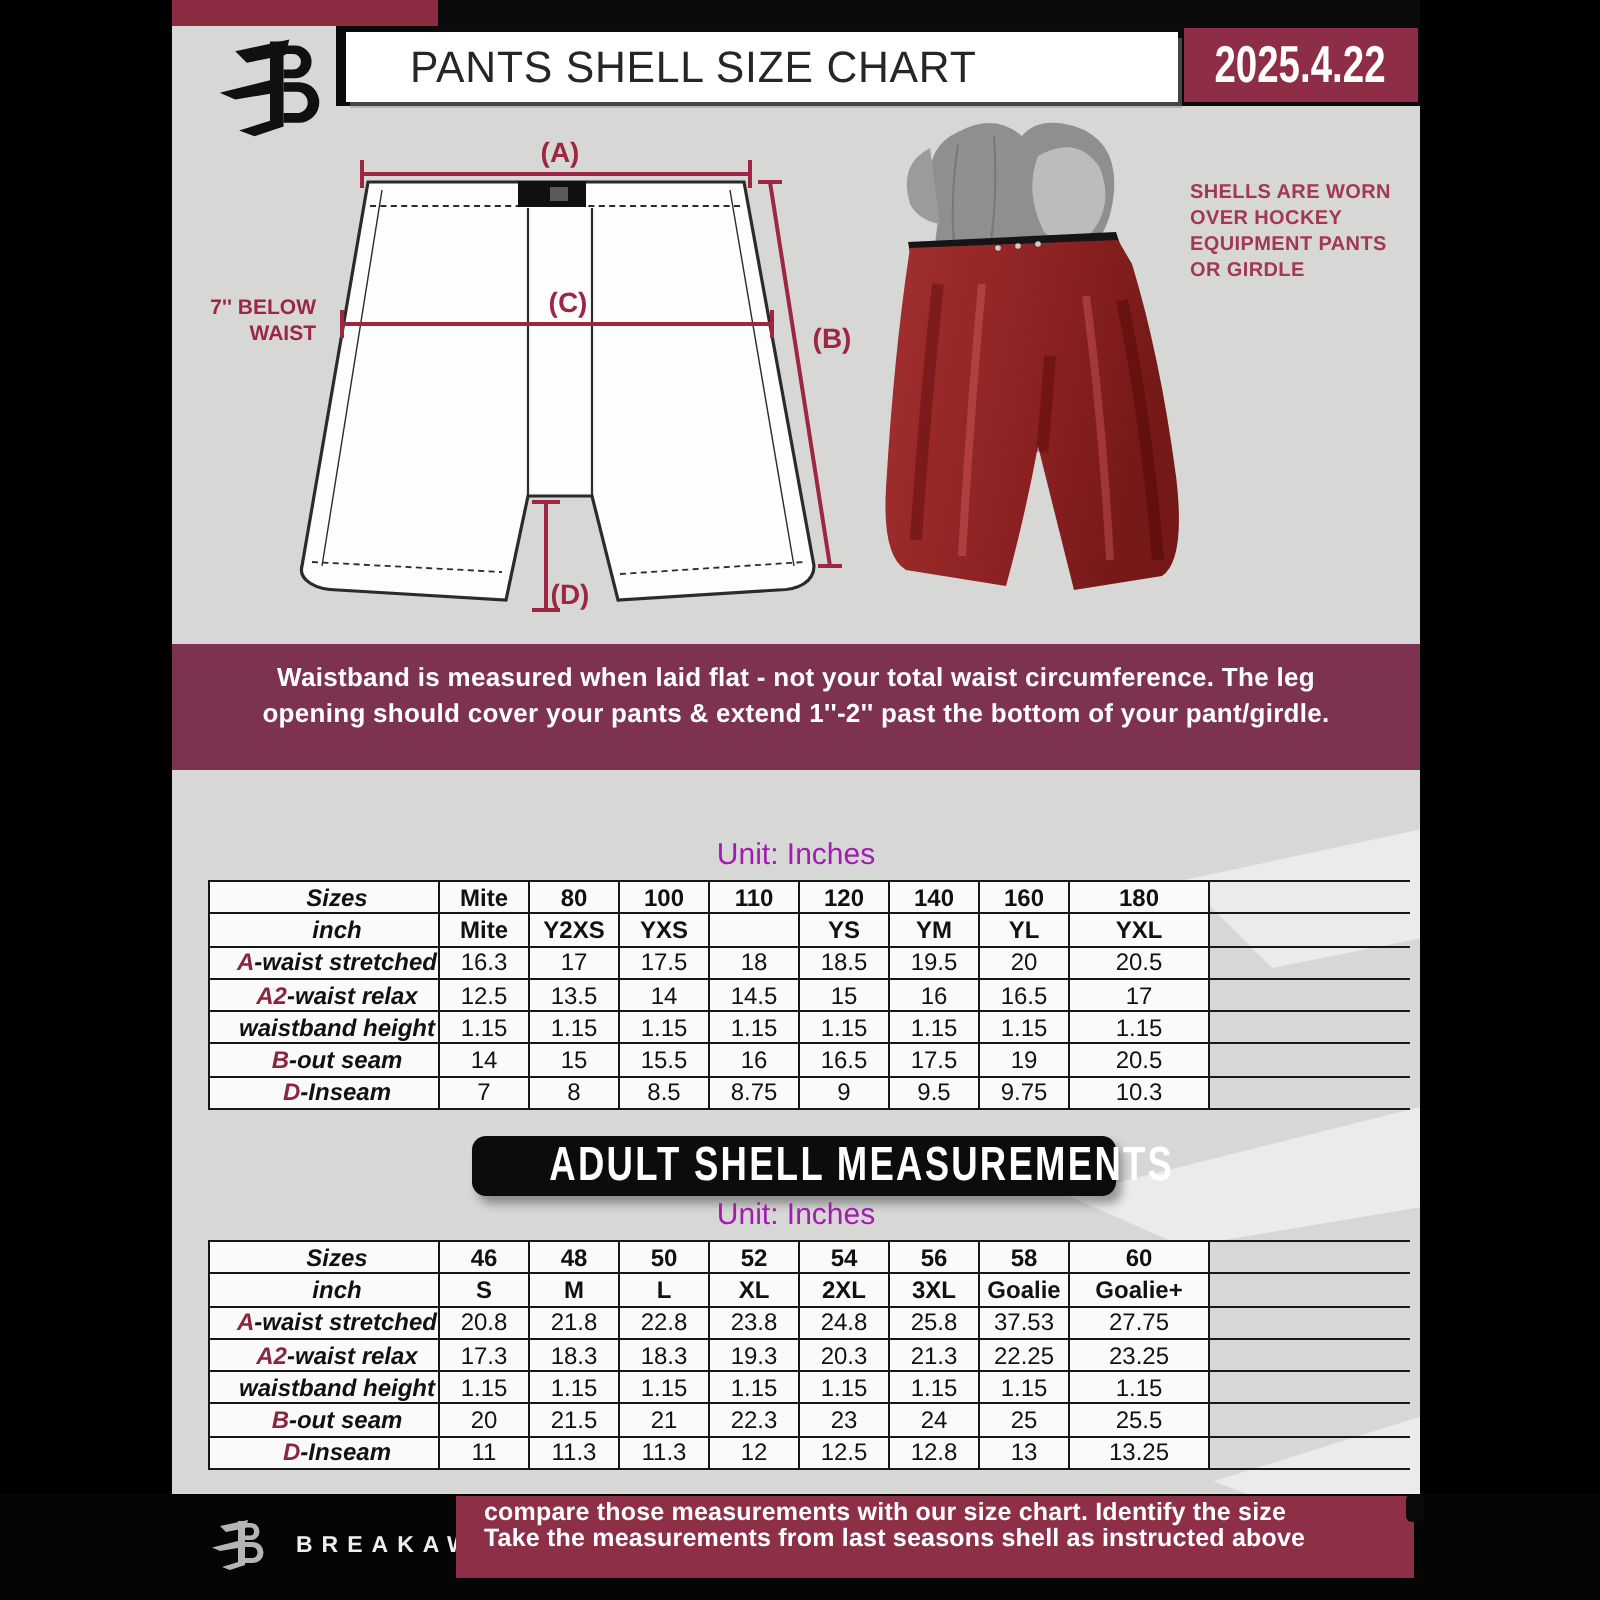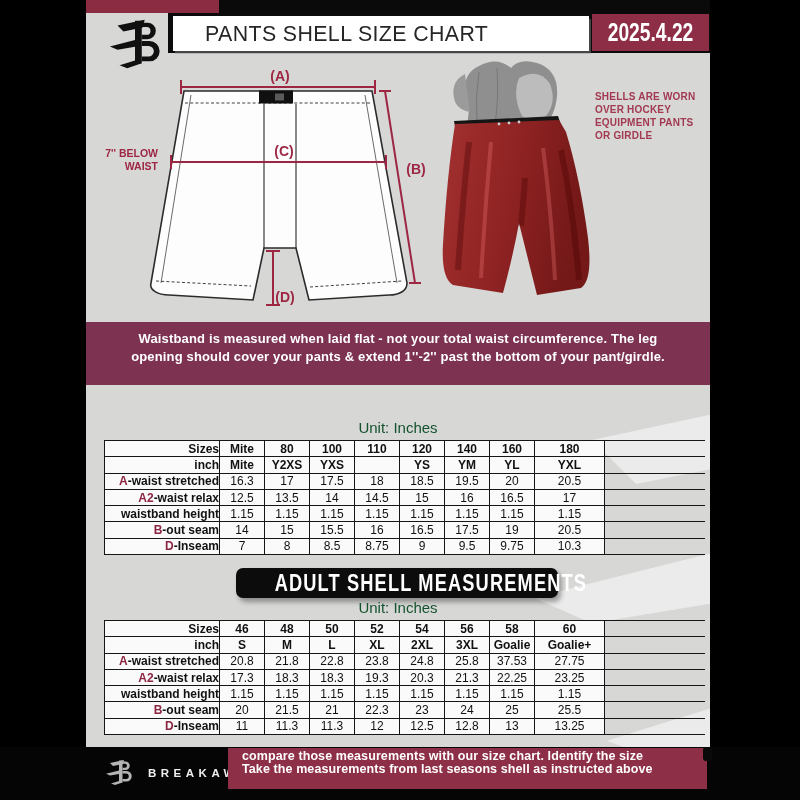--- a/index.html
+++ b/index.html
@@ -14,49 +14,49 @@
 
   
   .strip-maroon{left:0;top:0;width:133px;height:13px;background:var(--c-maroon_dark,#8b2c42);}
   .strip-black{left:133px;top:0;width:491px;height:13px;background:#0a0a0a;}
   .header-band{left:82px;top:13px;width:542px;height:40px;background:#0b0b0b;}
   .title-box{left:87px;top:16px;width:416px;height:35px;background:#fff;
              box-shadow:2px 3px 0 rgba(140,140,140,.45);}
   .title-text{display:block;line-height:35px;font-size:22px;color:#262626;letter-spacing:.4px;
               padding-left:33px;white-space:nowrap;transform:scaleX(.97);transform-origin:left center;}
   .date-box{left:506px;top:14px;width:117px;height:37px;background:var(--c-date_bg,#8e2e46);
-            text-align:center;overflow:hidden;}
+            text-align:left;overflow:hidden;}
   .date-text{display:block;color:#fff;font-weight:bold;font-size:26px;line-height:37px;
              transform:scaleX(.74);transform-origin:center;white-space:nowrap;}
   .logo-svg{left:20px;top:13px;}
 
   
   .diagram-svg{left:15px;top:55px;}
   .pants-svg{left:353px;top:58px;}
   .caption{left:509px;top:90px;width:114px;font-size:10px;font-weight:bold;line-height:13px;
            color:var(--c-caption_text,#a23950);letter-spacing:.2px;}
 
   
   .band{left:0;top:322px;width:624px;height:63px;background:var(--c-band_bg,#7d3252);
         color:#fff;text-align:center;font-size:13px;font-weight:bold;line-height:17.6px;
         padding-top:8px;box-sizing:border-box;letter-spacing:.15px;}
 
   
   .banner{width:322px;height:30px;background:#0c0c0c;border-radius:7px;text-align:center;
           box-shadow:3px 4px 5px rgba(0,0,0,.35);}
   .banner-text{display:block;color:#fff;font-size:24px;font-weight:bold;line-height:30px;
                letter-spacing:1.5px;white-space:nowrap;transform:scaleX(.76);transform-origin:center;}
-  .unit{left:0;width:624px;text-align:center;font-size:15px;color:#14532d;}
+  .unit{left:0;width:624px;text-align:center;font-size:15px;color:#a21caf;}
 
   
   table.size-table{border-collapse:collapse;table-layout:fixed;width:600px;background:transparent;}
   table.size-table td{border:1.3px solid #161616;border-top-width:1.8px;border-bottom-width:1.8px;
       height:15.3px;padding:0;font-size:12px;text-align:center;background:var(--c-cell_bg,#fbfafa);
       white-space:nowrap;overflow:hidden;color:#111;}
-  table.size-table td.lbl{text-align:right;padding-left:13px;font-weight:bold;}
+  table.size-table td.lbl{text-align:center;padding-left:13px;font-weight:bold;font-style:italic;}
   table.size-table td.hdr{font-weight:bold;}
   table.size-table td.ghost{background:transparent;border-left:none;border-right:none;}
   .accent{color:var(--c-accent,#8b2540);font-weight:bold;}
 
   
   .watermark{left:418px;top:352px;opacity:1;}
 
   
   .footer-bar{left:0;top:747px;width:800px;height:53px;background:#050505;}
   .footer-logo{left:104px;top:756px;}

